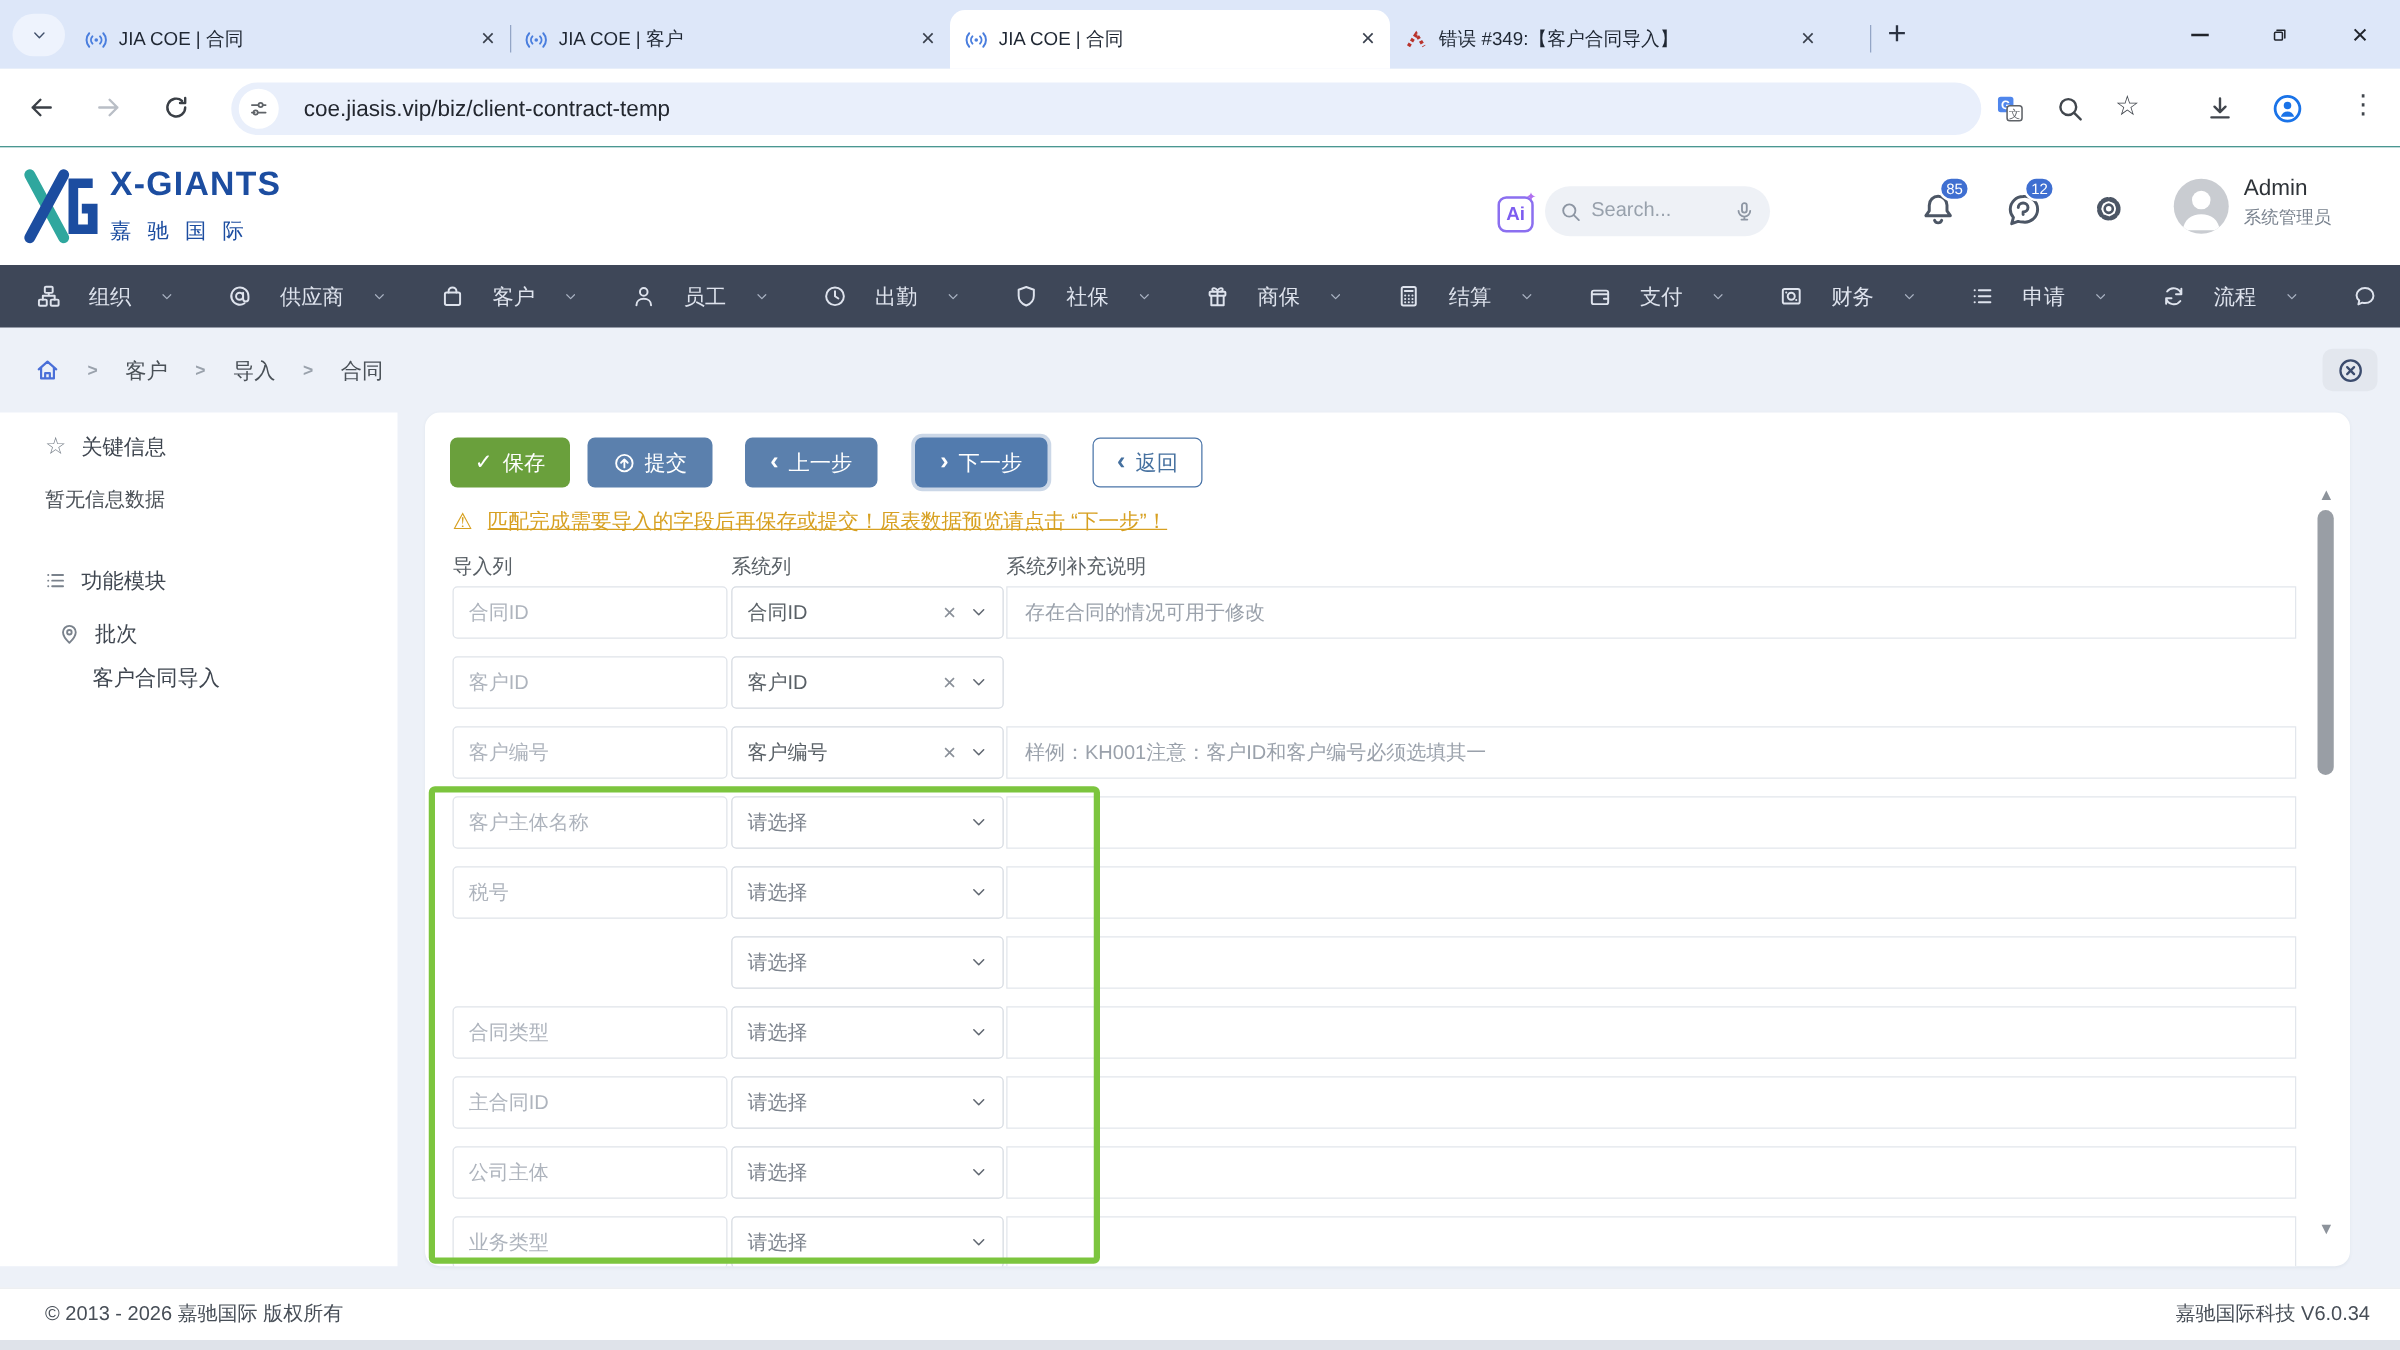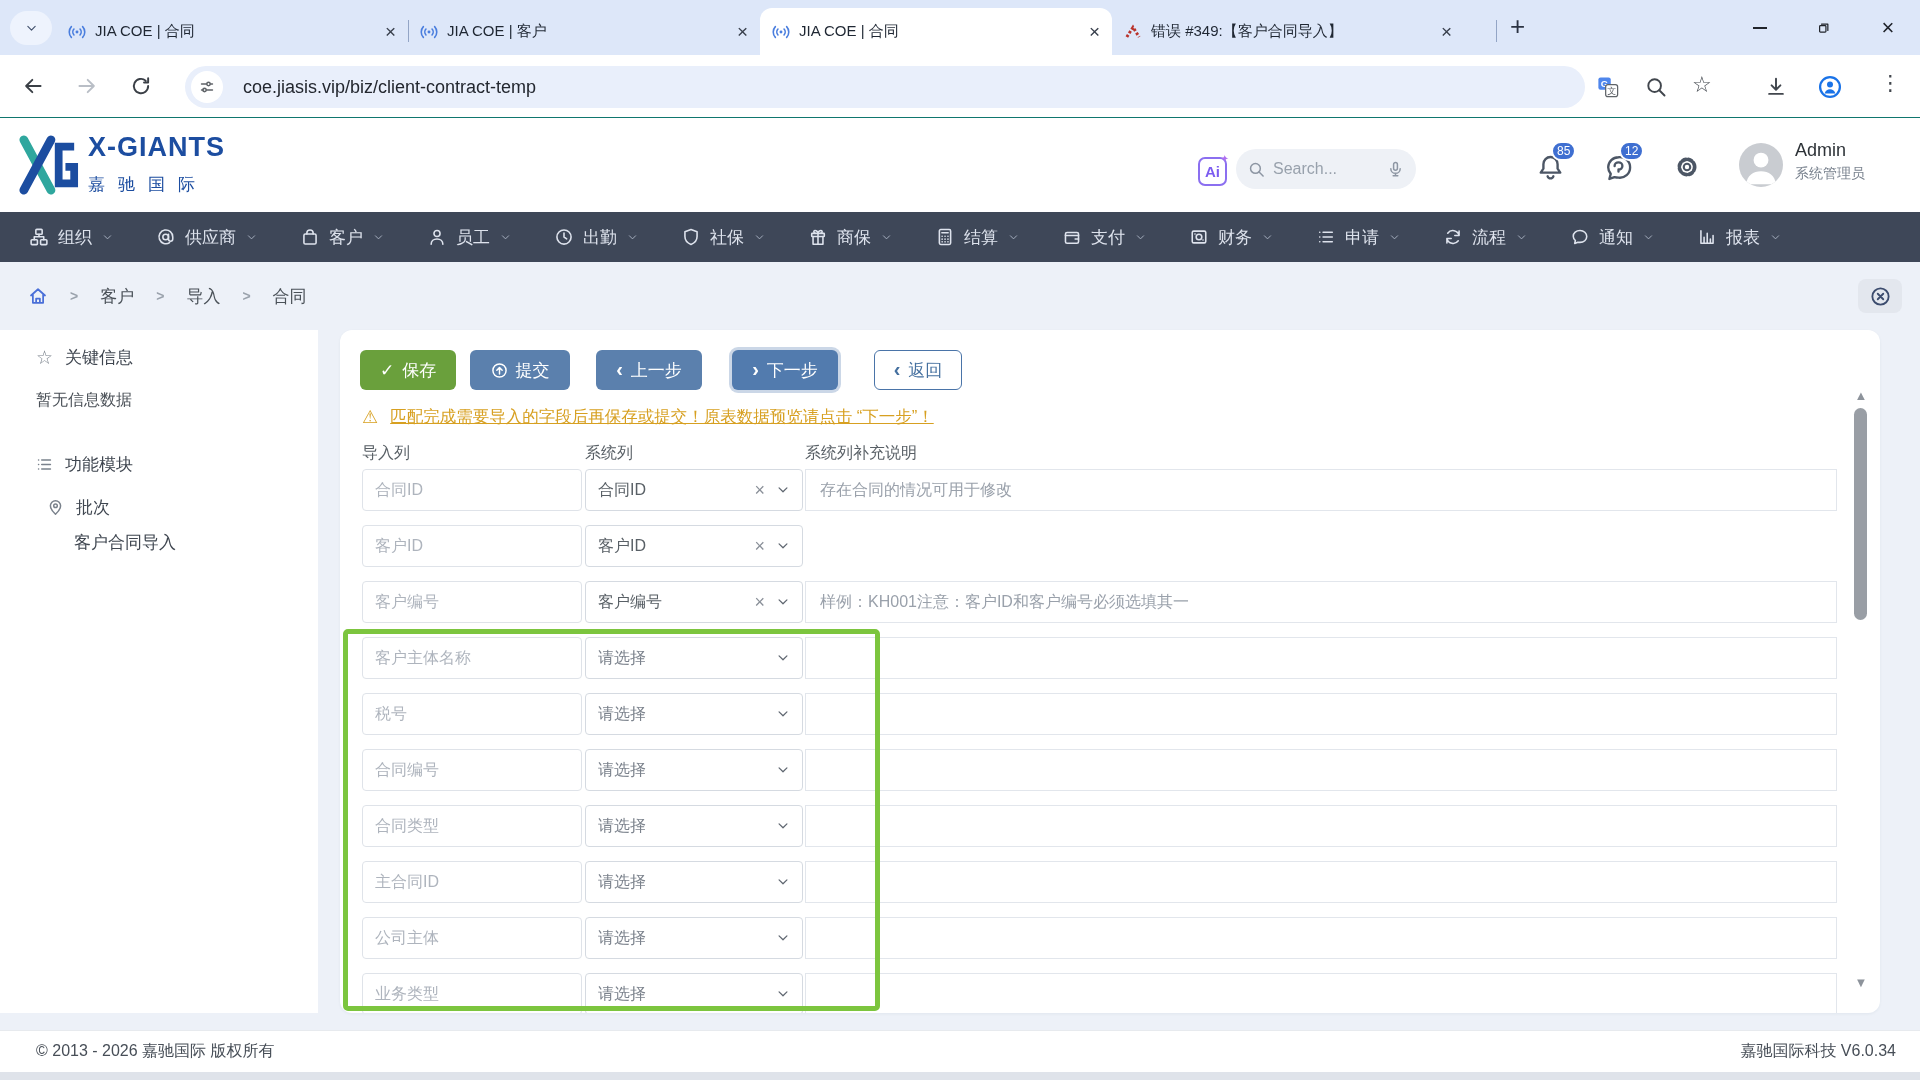--- a/index.html
+++ b/index.html
@@ -53,21 +53,21 @@
   .badge{position:absolute;min-width:21px;height:20px;padding:0 4px;border-radius:10px;background:#3f6fd1;border:2px solid #fff;color:#fff;font-size:12px;font-weight:normal;display:flex;align-items:center;justify-content:center}
   .badge-bell{left:1551px;top:23px}
   .badge-chat{left:1619px;top:23px}
   .hdr-avatar{position:absolute;left:1739px;top:25px;width:44px;height:44px;border-radius:50%;background:#c9ccd1;overflow:hidden}
   .hdr-avatar .icon{width:44px;height:44px}
   .hdr-username{position:absolute;left:1795px;top:22px;font-size:18px;color:#2e3338}
   .hdr-userrole{position:absolute;left:1795px;top:47px;font-size:14px;color:#79828e}
 
   
   .navbar{position:absolute;left:0;top:212px;right:0;height:50px;background:#3e4758;display:flex;align-items:center;padding-left:30px;gap:44px}
-  .nav-item{display:flex;align-items:center;gap:10px;color:#dee3ed;font-size:17px;white-space:nowrap}
+  .nav-item{display:flex;align-items:center;gap:23px;color:#dee3ed;font-size:17px;white-space:nowrap}
   .nav-item .chev{width:11px;height:11px;color:#a9b2c2}
 
   
   .crumbrow{position:absolute;left:0;top:262px;right:0;height:68px;display:flex;align-items:center;padding-left:28px;gap:22px}
   .crumb-home{width:20px;height:20px;color:#4a6fd8}
   .crumb-sep{font-size:14px;color:#9aa2ac;font-weight:bold}
   .crumb-item{font-size:17px;color:#4a5158}
   .crumb-close{position:absolute;right:18px;top:17px;width:44px;height:34px;background:#e3e7ee;border-radius:8px;display:flex;align-items:center;justify-content:center;color:#3c4c6e}
   .crumb-close .icon{width:21px;height:21px}
 
@@ -638,21 +638,20 @@
           <span class="val">请选择</span>
           <span class="icon chev" style="width:14px;height:14px">
             <svg viewBox="0 0 16 16" fill="none" stroke="currentColor" stroke-width="1.4" stroke-linecap="round" stroke-linejoin="round">
               <path d="M3.5 5.5l4.5 4.5 4.5-4.5"></path>
             </svg>
           </span>
         </div>
         <div class="c3"></div>
       </div>
       <div class="row" style="top: 419px;">
-        <div class="c1">合同编号</div>
         <div class="c2 empty">
           <span class="val">请选择</span>
           <span class="icon chev" style="width:14px;height:14px">
             <svg viewBox="0 0 16 16" fill="none" stroke="currentColor" stroke-width="1.4" stroke-linecap="round" stroke-linejoin="round">
               <path d="M3.5 5.5l4.5 4.5 4.5-4.5"></path>
             </svg>
           </span>
         </div>
         <div class="c3"></div>
       </div>

